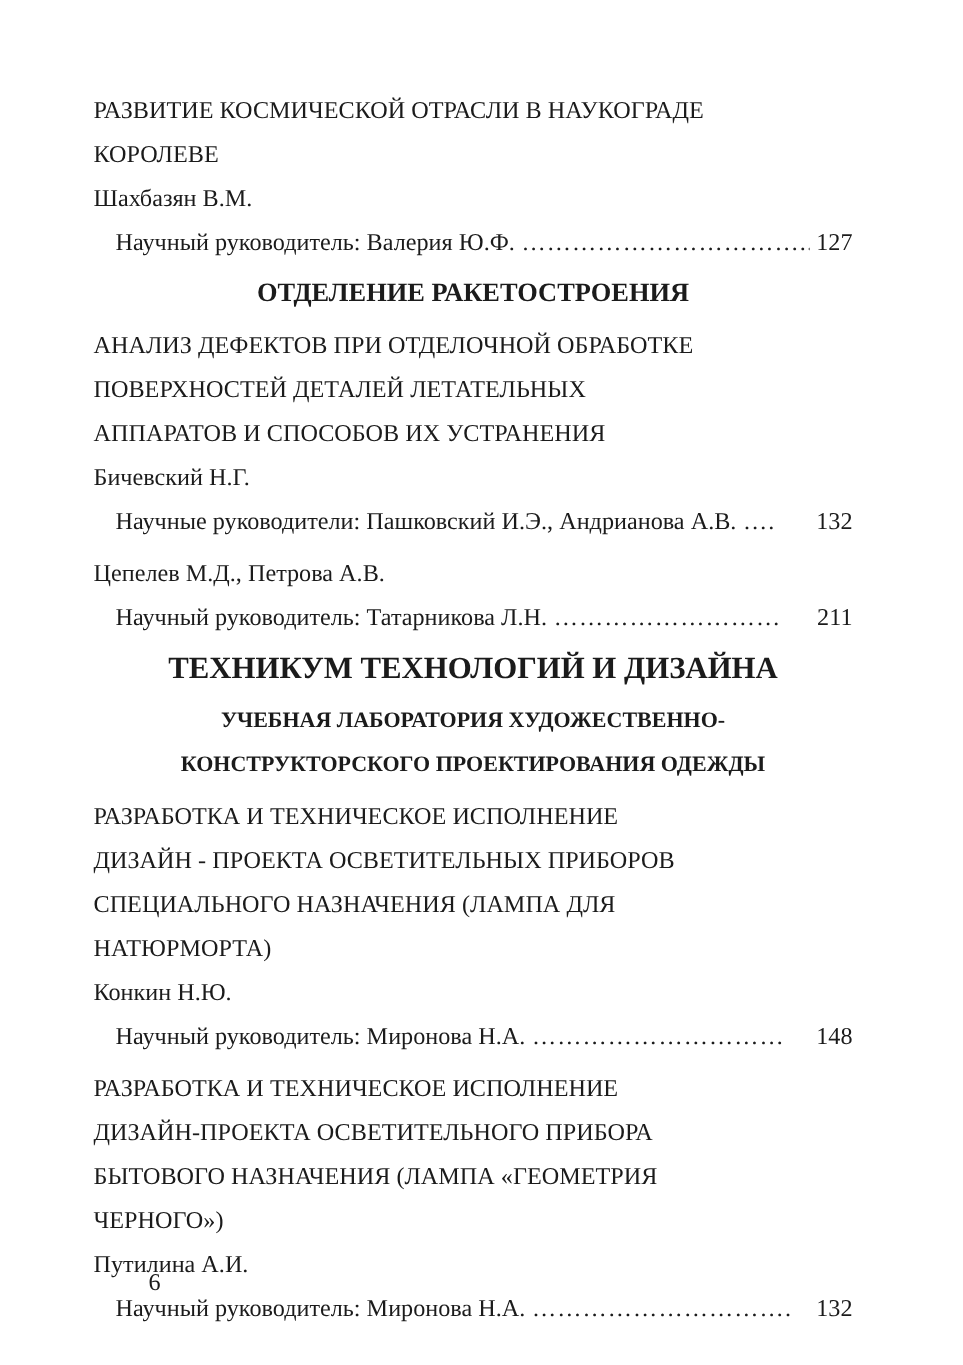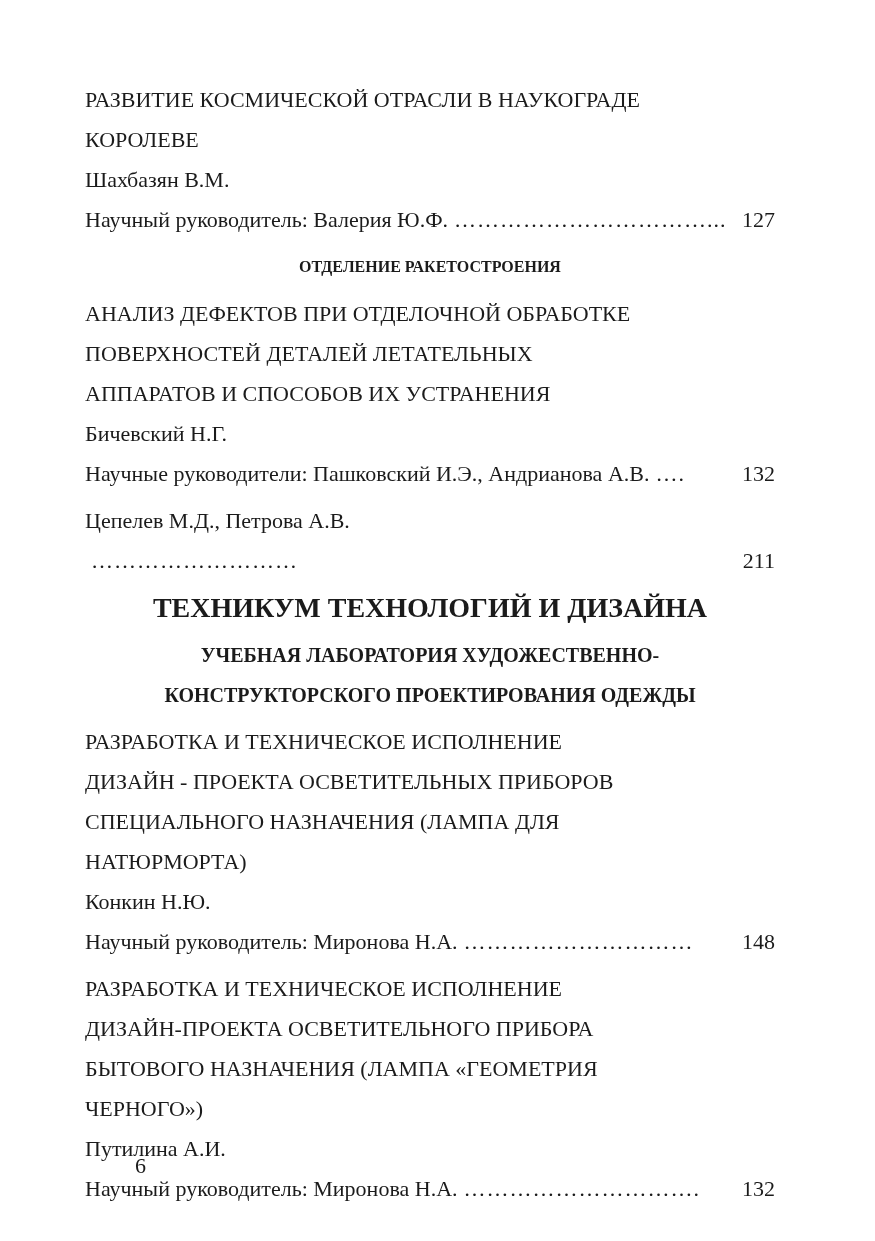--- a/index.html
+++ b/index.html
@@ -27,20 +27,21 @@
     text-transform: none;
   }
   .entry-authors { }
   .toc-line {
     display: flex;
     align-items: baseline;
   }
   .toc-line .sup-label {
     flex: 0 0 auto;
     white-space: nowrap;
+    margin-left: 20px;
   }
   .toc-line .leader {
     flex: 1 1 auto;
     overflow: hidden;
     white-space: nowrap;
     margin: 0 6px 0 6px;
     letter-spacing: 1px;
   }
   .toc-line .page-ref {
     flex: 0 0 auto;
@@ -69,37 +70,38 @@
       <div class="entry-title">РАЗВИТИЕ КОСМИЧЕСКОЙ ОТРАСЛИ В НАУКОГРАДЕ
 КОРОЛЕВЕ</div>
       <div class="entry-authors">Шахбазян В.М.</div>
       <div class="toc-line">
         <span class="sup-label">Научный руководитель: Валерия Ю.Ф.</span>
         <span class="leader">……………………………...</span>
         <span class="page-ref">127</span>
       </div>
     </section>
 
-    <h2 class="section-heading" style="font-size:16px;">ОТДЕЛЕНИЕ РАКЕТОСТРОЕНИЯ</h2>
+    <h2 class="section-heading" style="font-size:24px;">ОТДЕЛЕНИЕ РАКЕТОСТРОЕНИЯ</h2>
 
     <section class="entry">
       <div class="entry-title">АНАЛИЗ ДЕФЕКТОВ ПРИ ОТДЕЛОЧНОЙ ОБРАБОТКЕ
 ПОВЕРХНОСТЕЙ ДЕТАЛЕЙ ЛЕТАТЕЛЬНЫХ
 АППАРАТОВ И СПОСОБОВ ИХ УСТРАНЕНИЯ</div>
       <div class="entry-authors">Бичевский Н.Г.</div>
       <div class="toc-line">
         <span class="sup-label">Научные руководители: Пашковский И.Э., Андрианова А.В.</span>
         <span class="leader">….</span>
         <span class="page-ref">132</span>
       </div>
     </section>
 
     <section class="entry">
       <div class="entry-authors">Цепелев М.Д., Петрова А.В.</div>
       <div class="toc-line">
+        <span class="sup-label">Научный руководитель: Татарникова Л.Н.</span>
         <span class="leader">………………………</span>
         <span class="page-ref">211</span>
       </div>
     </section>
 
 
     <h2 class="section-heading" style="font-size:28px;">ТЕХНИКУМ ТЕХНОЛОГИЙ И ДИЗАЙНА</h2>
 
     <h3 class="section-heading" style="font-size:20px;">УЧЕБНАЯ ЛАБОРАТОРИЯ ХУДОЖЕСТВЕННО-
 КОНСТРУКТОРСКОГО ПРОЕКТИРОВАНИЯ ОДЕЖДЫ</h3>

